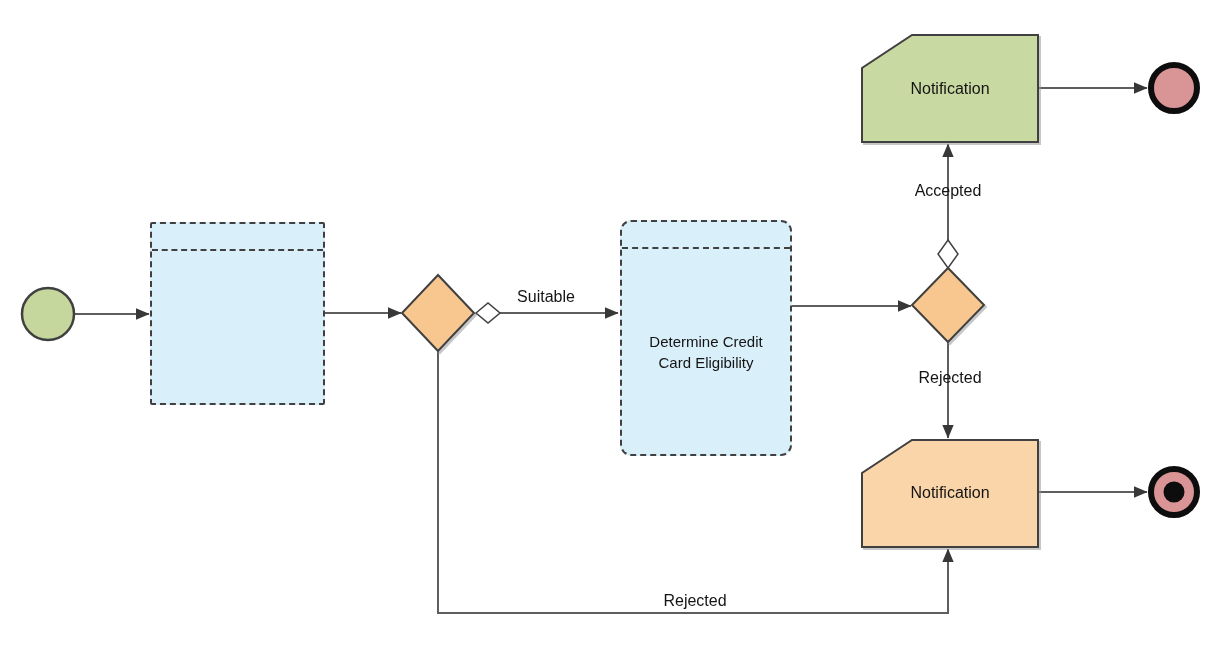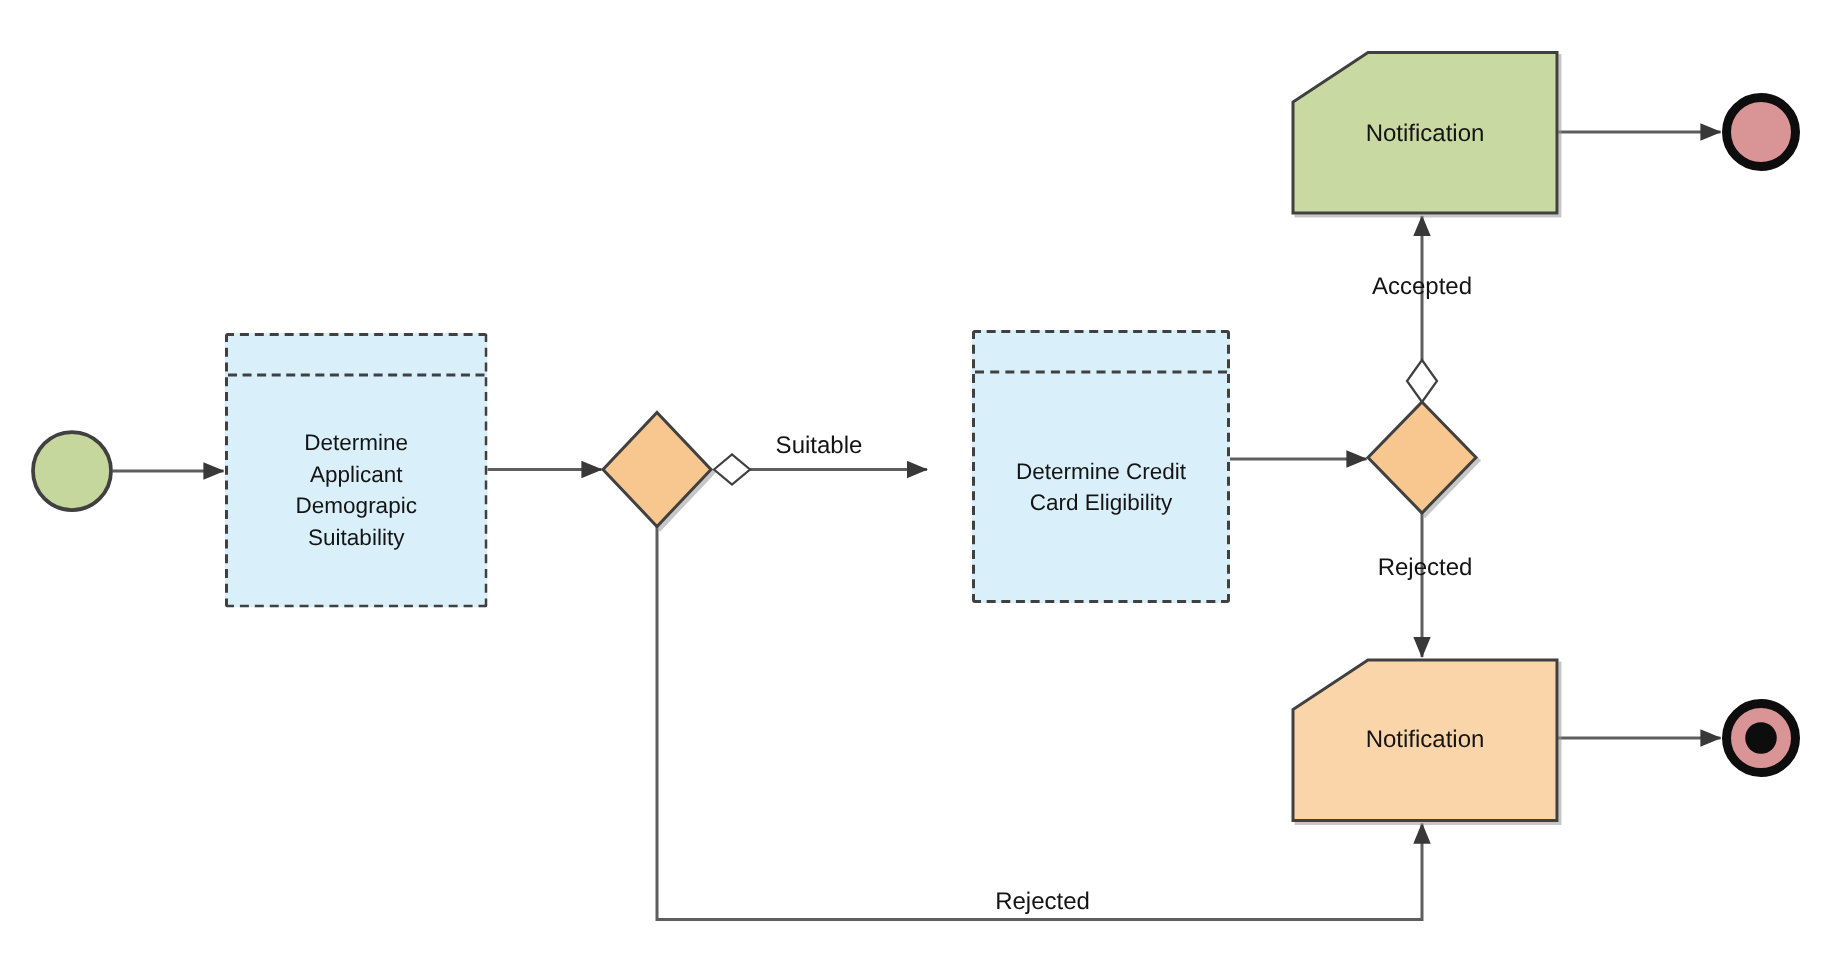--- a/index.html
+++ b/index.html
@@ -65,21 +65,21 @@
     justify-content: center;
   }
   .task-text {
     width: 116px;
     text-align: center;
     font-size: 15px;
     line-height: 21px;
     color: var(--text);
   }
   #task-demographic { left: 150px; top: 222px; width: 175px; height: 183px; }
-  #task-eligibility  { left: 648px; top: 220px; width: 172px; height: 182px; }
+  #task-eligibility  { left: 620px; top: 220px; width: 172px; height: 236px; border-radius: 11px; }
 </style>
 </head>
 <body>
 
 <div id="canvas">
 
   <svg id="diagram-svg" width="1226" height="645" viewBox="0 0 1226 645">
     <defs>
       <marker id="arrow" viewBox="0 0 12 10" refX="11.5" refY="5" markerWidth="14" markerHeight="12" markerUnits="userSpaceOnUse" orient="auto">
         <path d="M0 0 L12 5 L0 10 Z" fill="var(--arrowhead)"></path>
@@ -118,23 +118,20 @@
     <text class="svg-label node-label" x="950" y="498">Notification</text>
 
     <text class="svg-label" x="546" y="302">Suitable</text>
     <text class="svg-label" x="948" y="196">Accepted</text>
     <text class="svg-label" x="950" y="383">Rejected</text>
     <text class="svg-label" x="695" y="606">Rejected</text>
   </svg>
 
   <div class="task" id="task-demographic">
     <div class="task-header"></div>
-    <div class="task-body">
-      <div class="task-text">Determine Applicant Demograpic Suitability</div>
-    </div>
   </div>
 
   <div class="task" id="task-eligibility">
     <div class="task-header"></div>
     <div class="task-body">
       <div class="task-text">Determine Credit Card Eligibility</div>
     </div>
   </div>
 
 </div>

